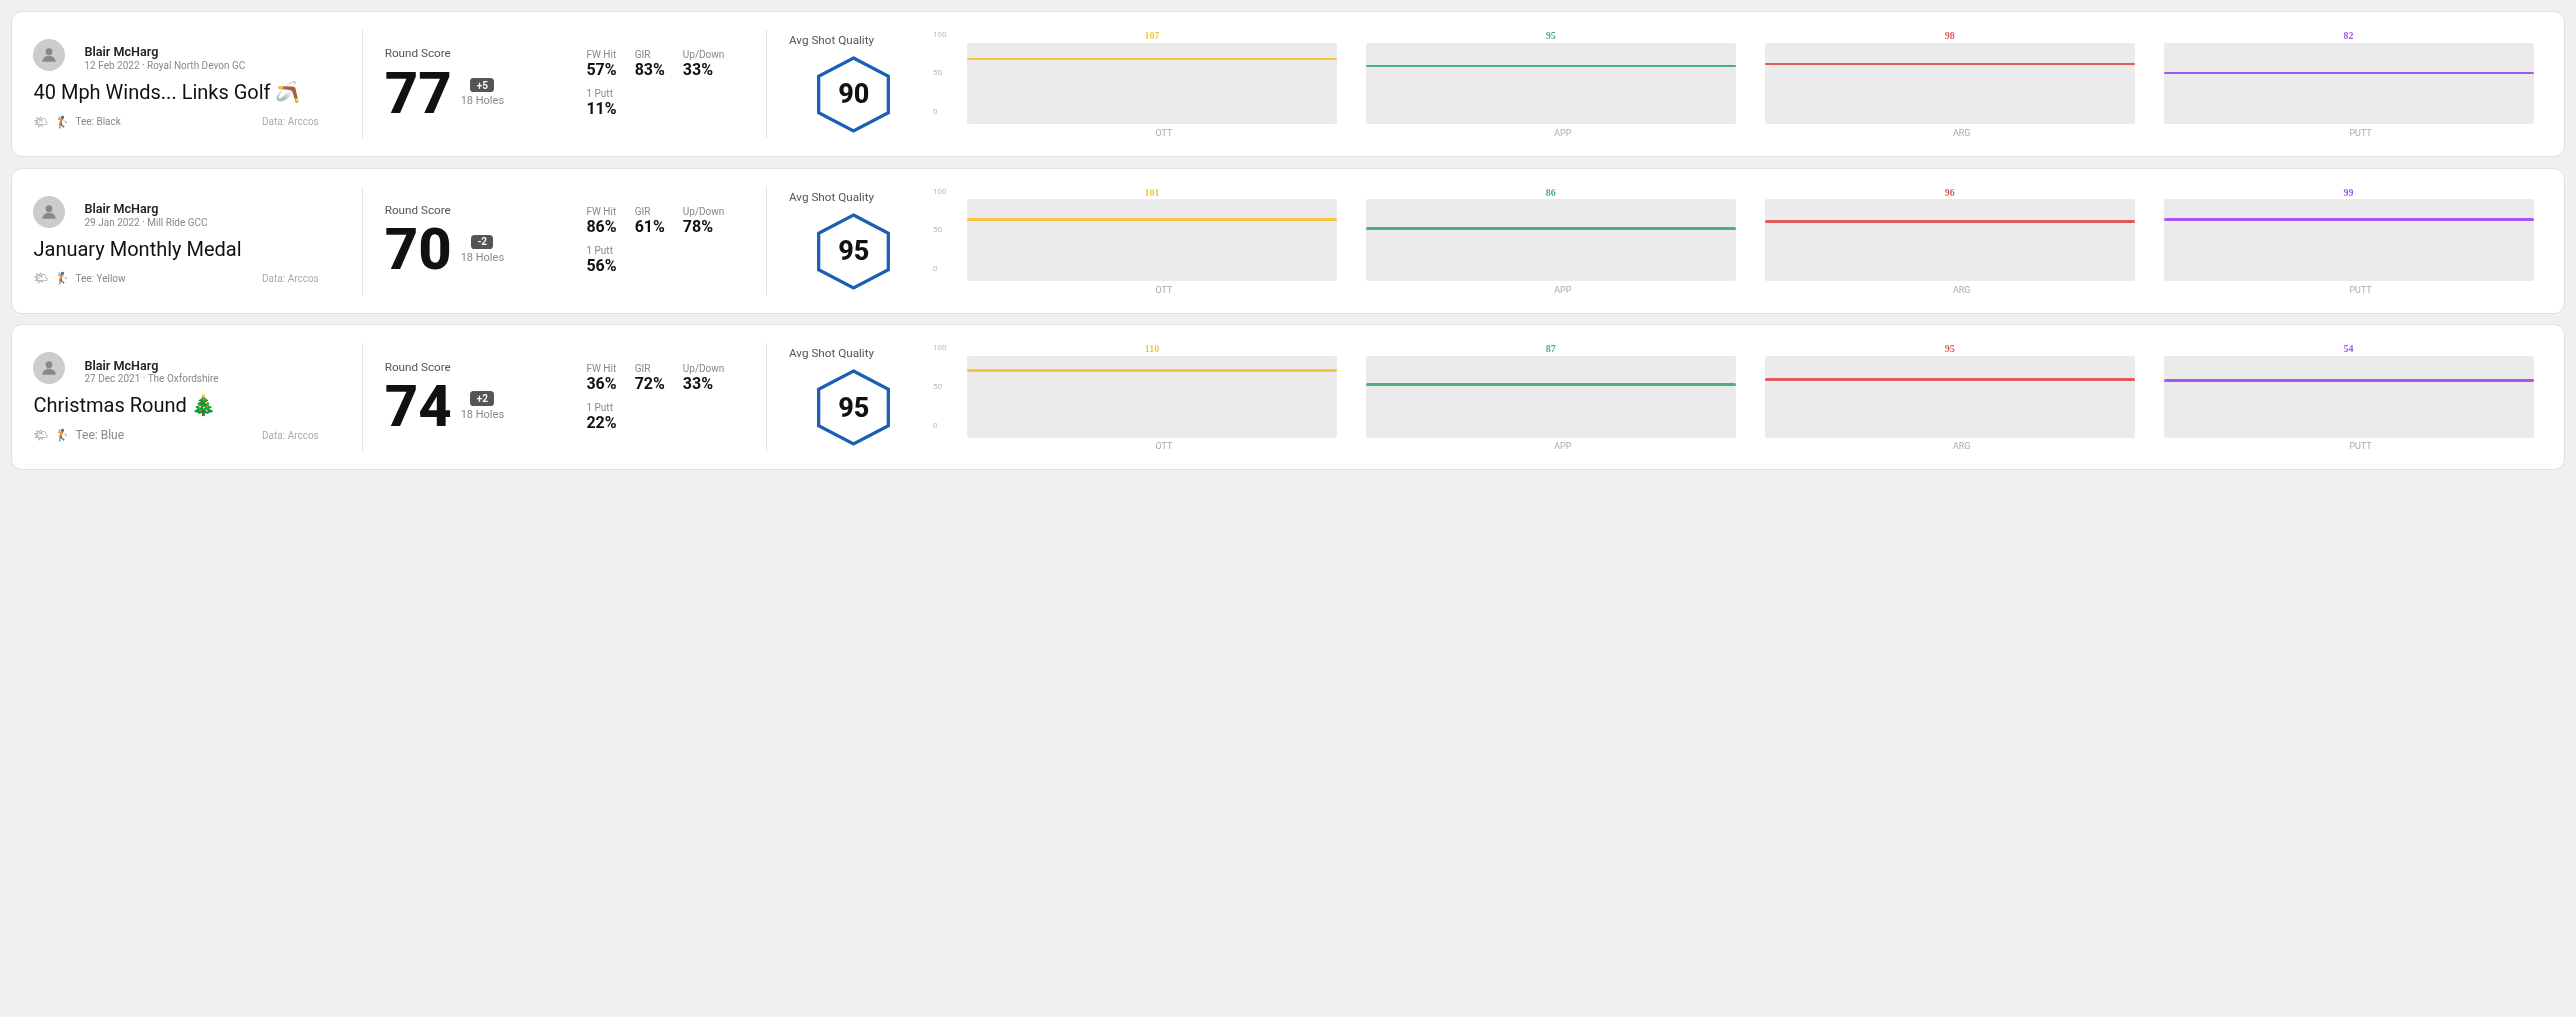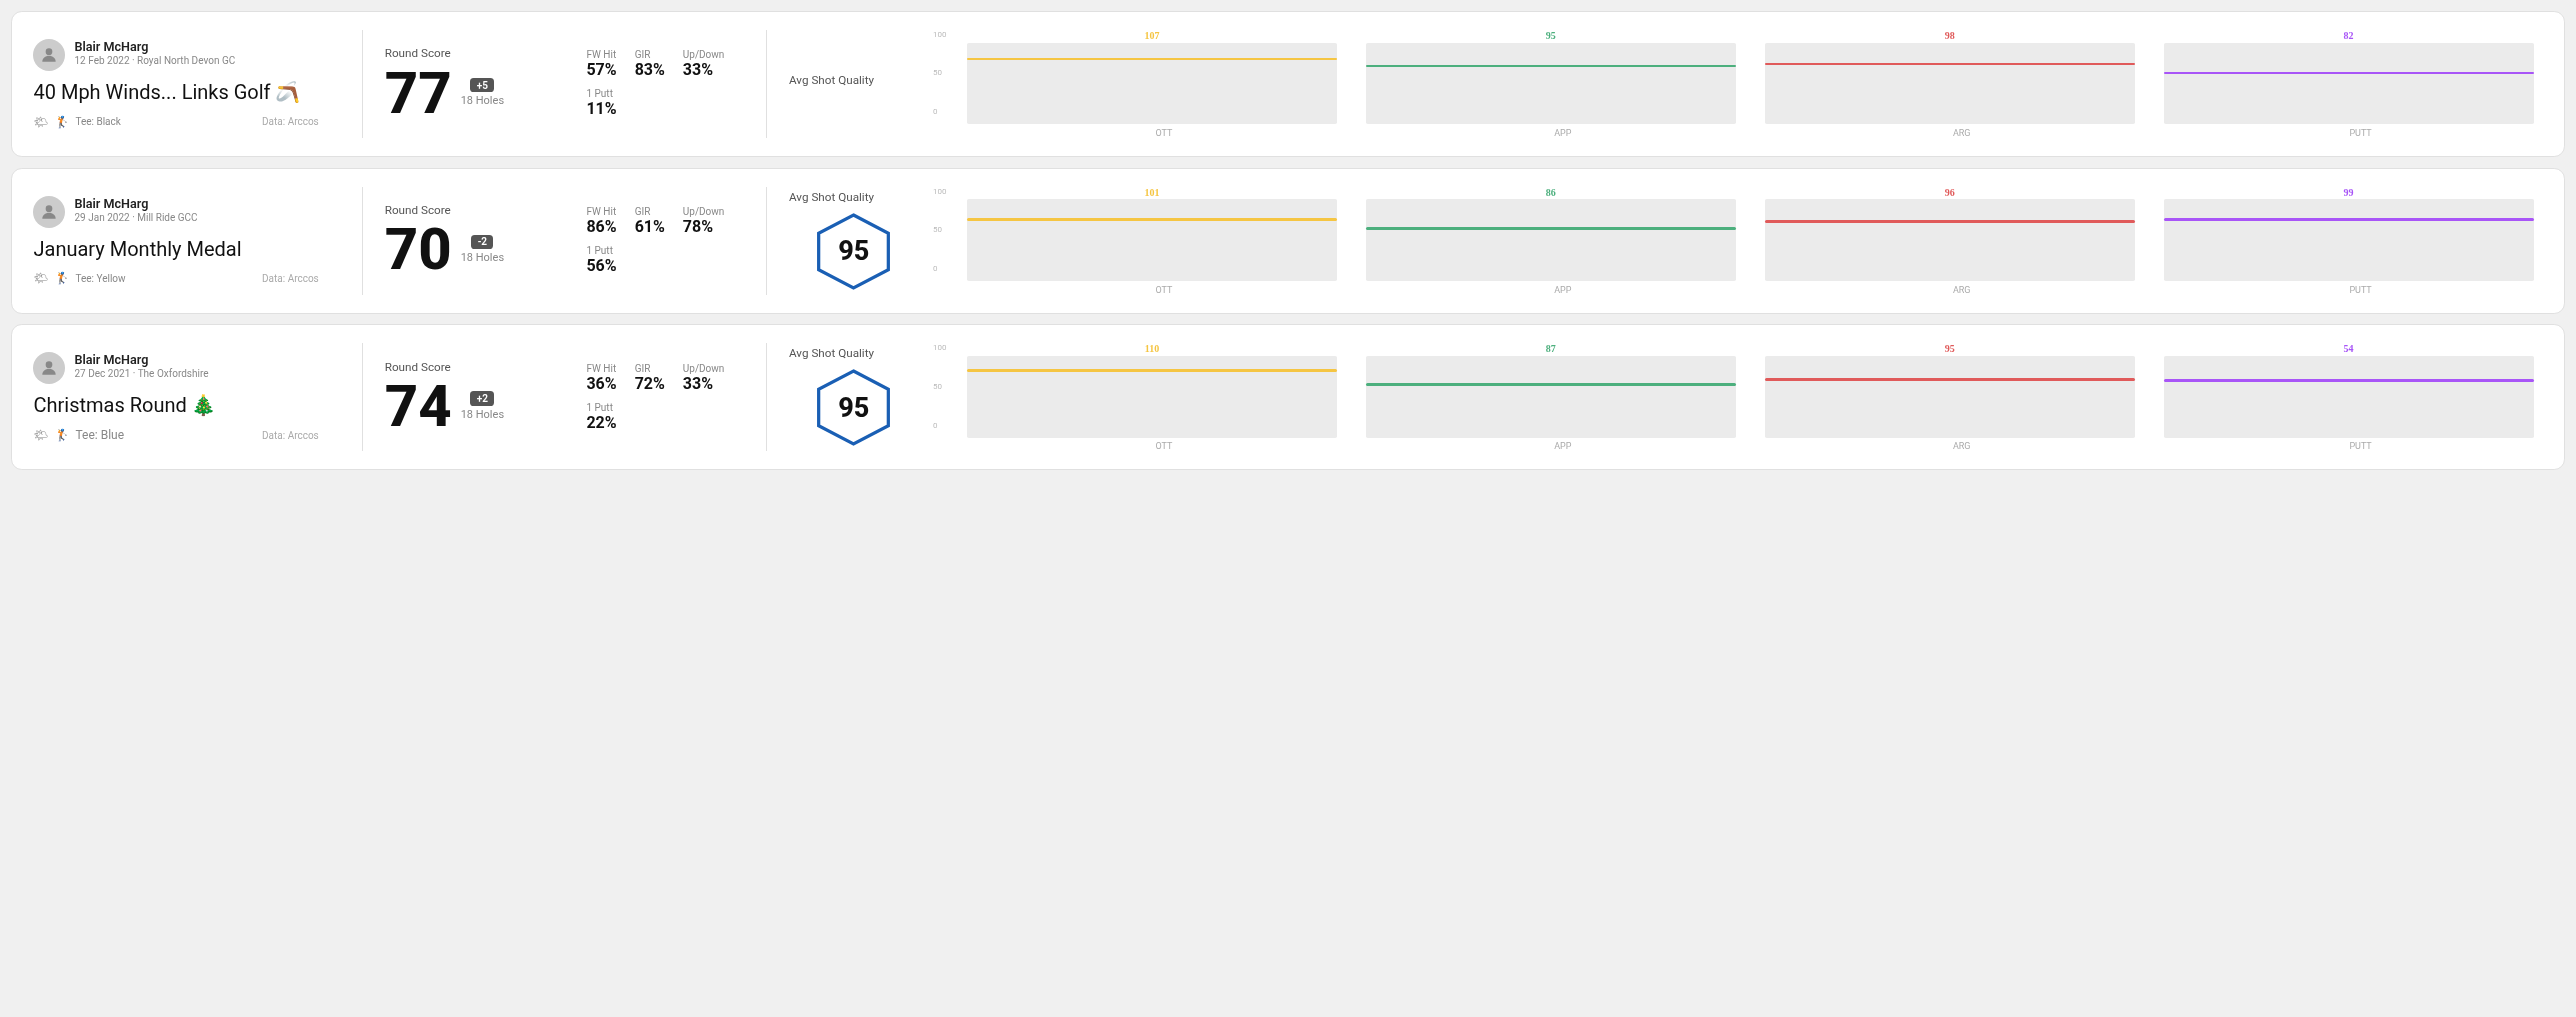--- a/index.html
+++ b/index.html
@@ -19,22 +19,22 @@
       align-items: center;
       gap: 0;
     }
     .player-section {
       width: 307px;
       flex-shrink: 0;
       padding-right: 21.7px;
     }
     .player-header {
       display: flex;
-      align-items: flex-start;
-      gap: 9px;
+      align-items: flex-end;
+      gap: 19px;
       margin-bottom: 3.6px;
     }
     .avatar {
       width: 32px;
       height: 32px;
       border-radius: 50%;
       background: #ccc;
       display: flex;
       align-items: center;
       justify-content: center;
@@ -304,20 +304,28 @@
           <div class="stat-label">1 Putt</div>
           <div class="stat-value">11%</div>
         </div>
       </div>
     </div>
 
     <div class="divider-v2"></div>
 
     <div class="quality-section">
       <div class="quality-label">Avg Shot Quality</div>
+      <div class="hexagon-container">
+        <div class="hexagon">
+          <svg viewBox="0 0 100 100" xmlns="http://www.w3.org/2000/svg">
+    <polygon points="50,5 93,27.5 93,72.5 50,95 7,72.5 7,27.5" fill="none" stroke="#1a5fb4" stroke-width="4"></polygon>
+  </svg>
+          <span class="hexagon-score">90</span>
+        </div>
+      </div>
     </div>
 
     <div class="chart-section">
 
     <div class="chart-outer">
       <div class="y-labels">
         <span>100</span>
         <span>50</span>
         <span>0</span>
       </div>

